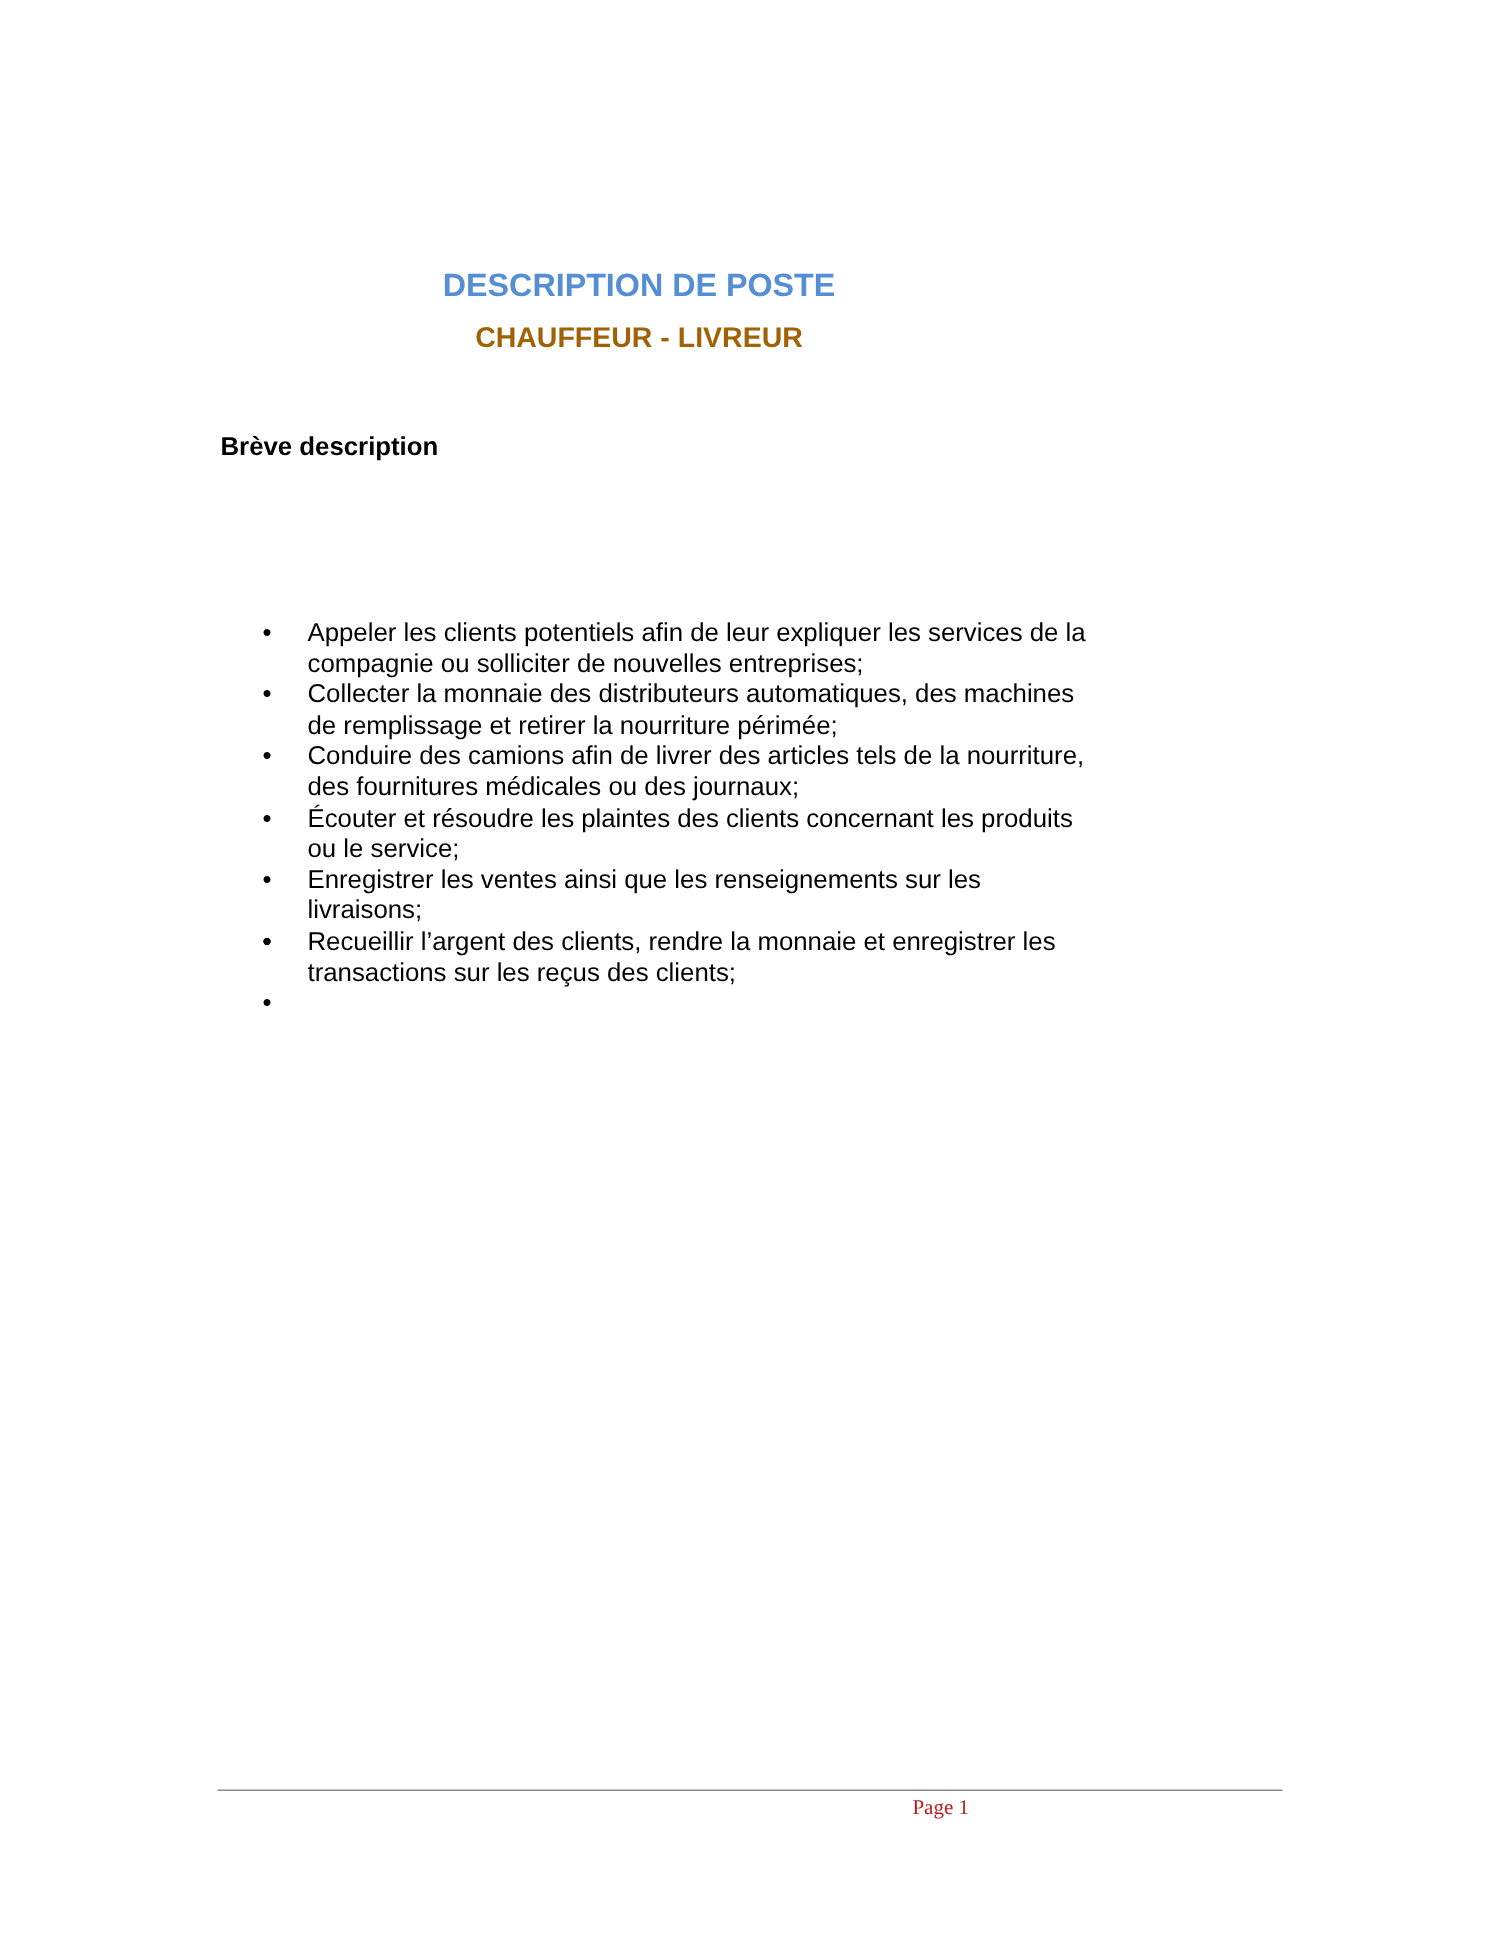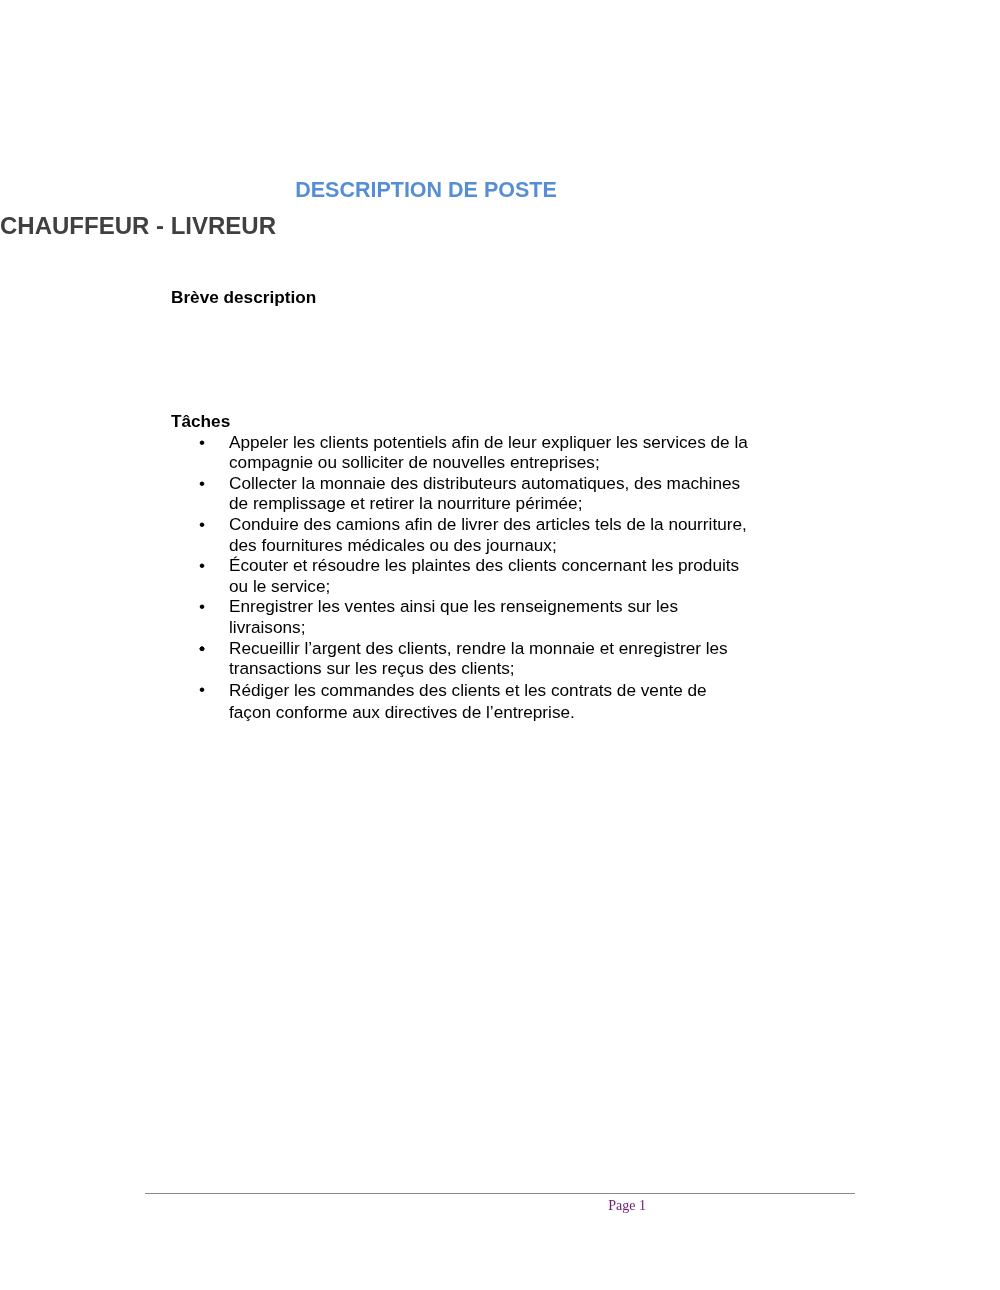--- a/index.html
+++ b/index.html
@@ -32,33 +32,32 @@
       font-size: 21.5px;
       line-height: 26px;
       color: #558ed5;
       letter-spacing: 0px;
     }
     .subtitle {
       position: absolute;
       top: 213px;
       left: 0;
       width: 852px;
-      text-align: left;
+      text-align: center;
       font-weight: bold;
-      font-size: 24px;
+      font-size: 19px;
       line-height: 26px;
-      color: #404040;
+      color: #a16207;
     }
     .section {
       position: absolute;
       left: 147px;
       width: 580px;
       font-size: 17.2px;
       line-height: 20.6px;
-      margin-left: 24px;
     }
     .section-heading {
       font-weight: bold;
       margin: 0;
     }
     .section-body {
       margin: 0;
     }
     .brief {
       top: 287px;
@@ -92,38 +91,37 @@
       height: 0;
       border-top: 1.5px solid #8a8a8a;
     }
     .page-number {
       position: absolute;
       top: 1197px;
       right: 146px;
       font-family: "Liberation Serif", serif;
       font-size: 14px;
       line-height: 18px;
-      color: #701a75;
+      color: #b91c1c;
       text-align: right;
     }
   </style>
 </head>
 <body>
 
 <div class="page">
 
   <div class="title">DESCRIPTION DE POSTE</div>
   <div class="subtitle">CHAUFFEUR - LIVREUR</div>
 
   <div class="section brief">
     <p class="section-heading">Brève description</p>
   </div>
 
   <div class="section tasks">
-    <p class="section-heading">Tâches</p>
     <ul class="task-list">
       <li class="task-item">
         <span class="bullet">•</span>
         <span class="task-text">Appeler les clients potentiels afin de leur expliquer les services de la compagnie ou solliciter de nouvelles entreprises;</span>
       </li>
       <li class="task-item">
         <span class="bullet">•</span>
         <span class="task-text">Collecter la monnaie des distributeurs automatiques, des machines de remplissage et retirer la nourriture périmée;</span>
       </li>
       <li class="task-item">
@@ -143,21 +141,20 @@
       </li>
       <li class="task-item">
         <span class="bullet">•</span>
       </li>
       <li class="task-item">
         <span class="bullet">•</span>
         <span class="task-text">Recueillir l’argent des clients, rendre la monnaie et enregistrer les transactions sur les reçus des clients;</span>
       </li>
       <li class="task-item last">
         <span class="bullet">•</span>
-        <span class="task-text">Rédiger les commandes des clients et les contrats de vente de façon conforme aux directives de l’entreprise.</span>
       </li>
     </ul>
   </div>
 
   <div class="footer-line"></div>
   <div class="page-number">Page 1</div>
 
 </div>
 
 </body></html>

